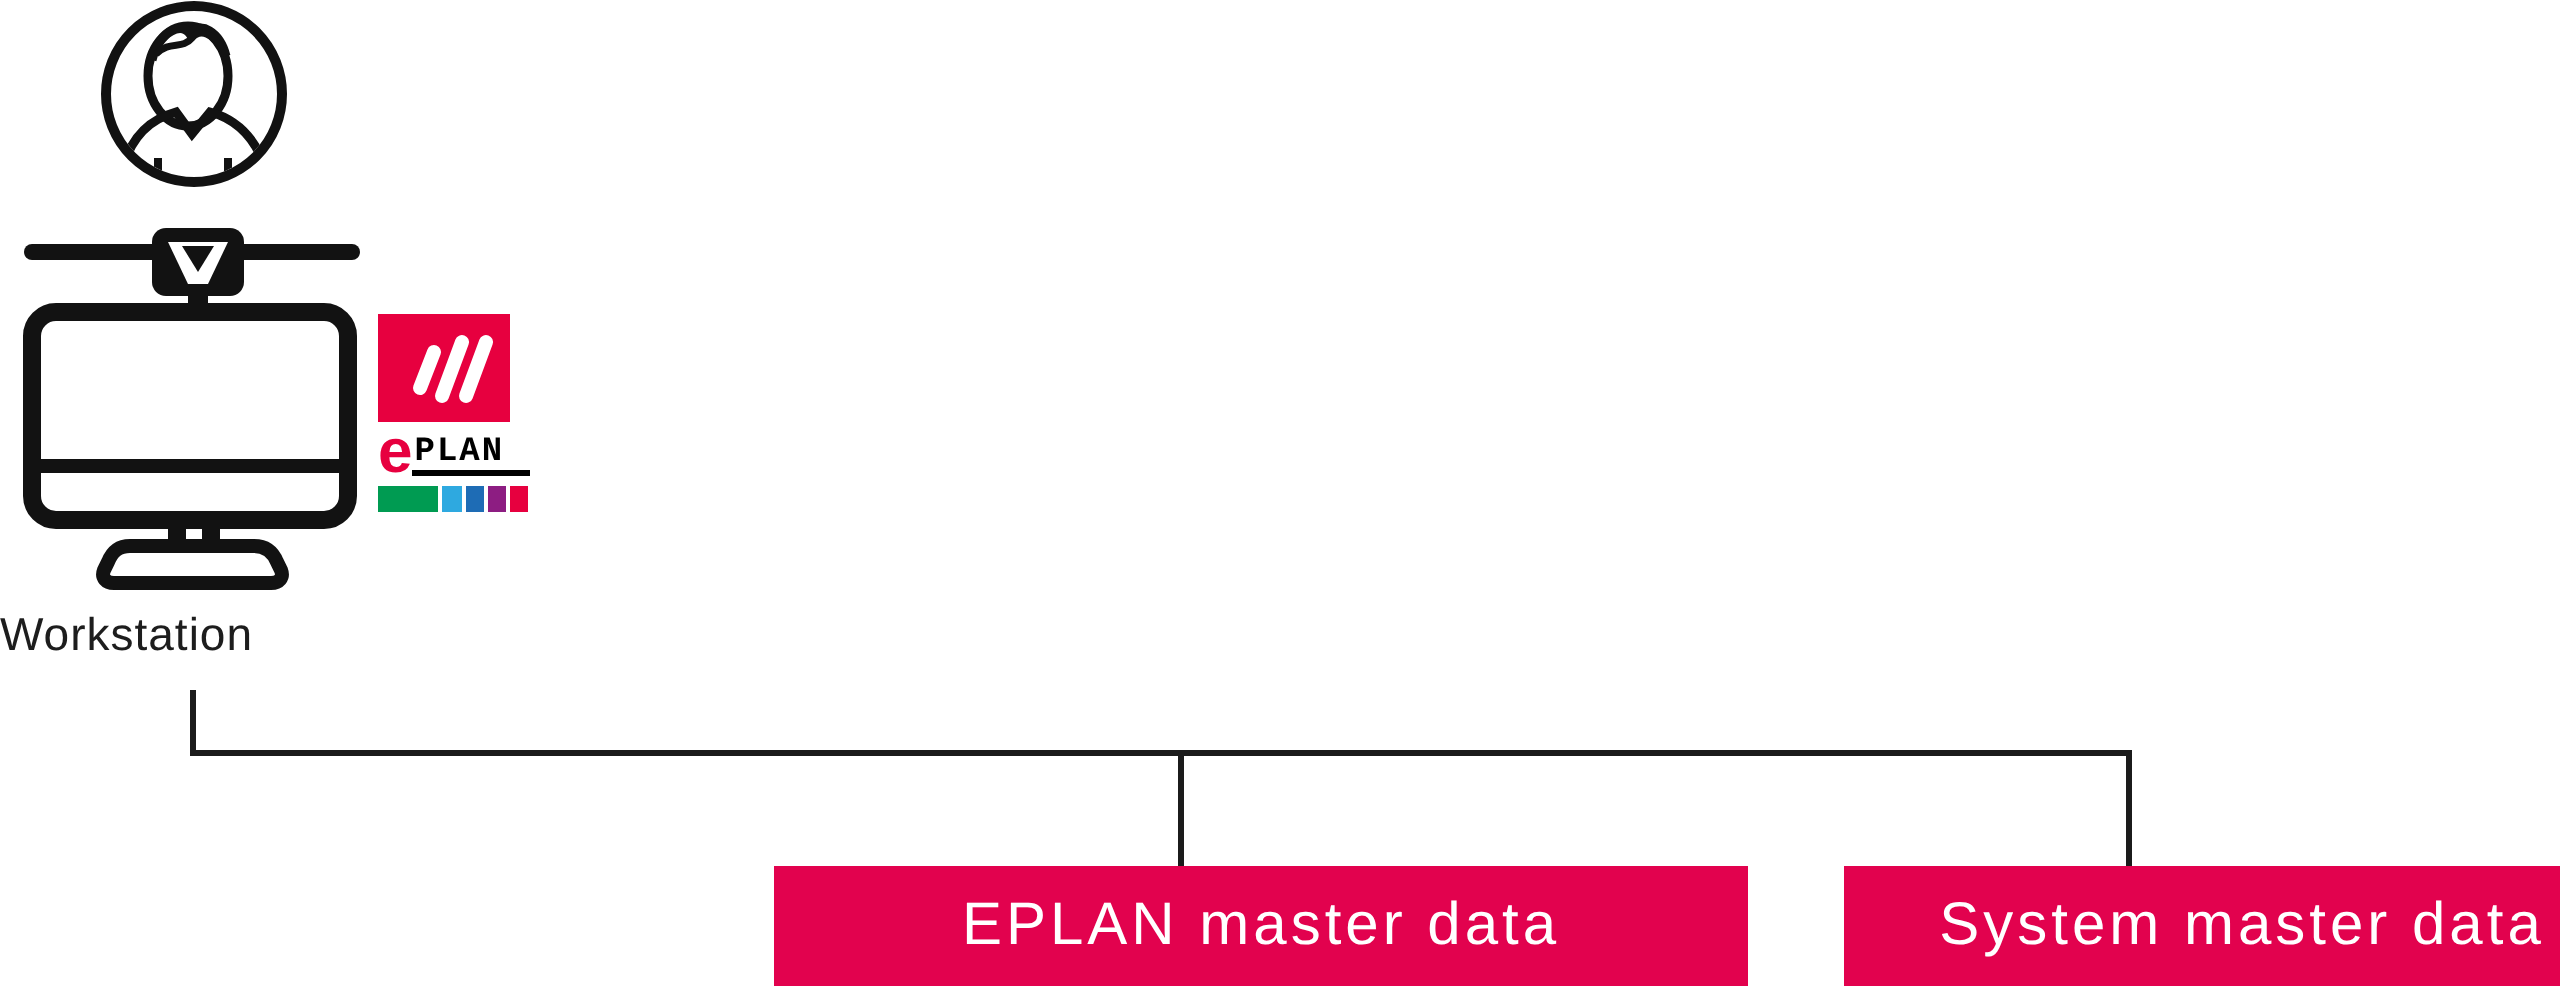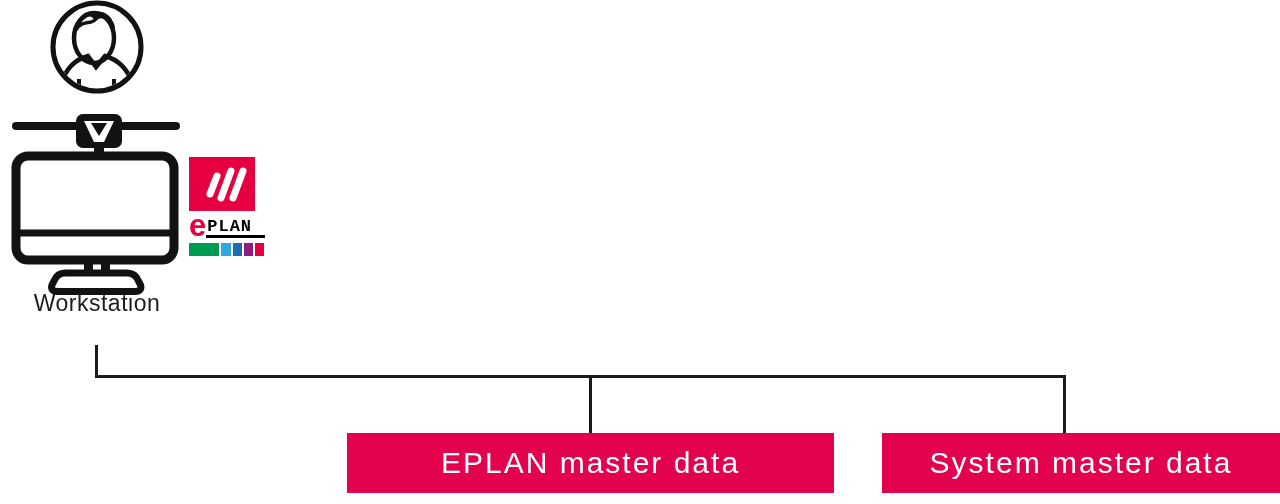--- a/index.html
+++ b/index.html
@@ -9,22 +9,21 @@
     position: relative;
     overflow: hidden;
     font-family: "Liberation Sans", "DejaVu Sans", sans-serif;
   }
   .abs { position: absolute; }
 
   
   .user-icon  { left: 49px; top: 0px; }
   .monitor-icon { left: 8px; top: 112px; }
   .ws-label {
-    left: 0px; top: 290px; width: 194px;
-    text-align: center;
+    left: 0px; top: 304px; width: 194px;
     font-size: 23px; letter-spacing: 0.5px;
     color: #1d1d1d;
   }
 
   
   .logo { left: 189px; top: 157px; width: 76px; }
   .logo-square { width: 66px; height: 54px; display: block; }
   .logo-word {
     position: relative; margin-top: 2px; height: 23px;
     display: flex; align-items: flex-end;
@@ -52,21 +51,21 @@
   .line { background: #1b1b1b; }
   .v-root   { left: 95px;  top: 345px; width: 3px;   height: 33px; }
   .h-trunk  { left: 95px;  top: 375px; width: 971px; height: 3px;  }
   .v-left   { left: 589px; top: 375px; width: 3px;   height: 59px; }
   .v-right  { left: 1063px;top: 375px; width: 3px;   height: 59px; }
 
   
   .node {
     height: 60px; top: 433px;
     display: flex; align-items: center; justify-content: center;
-    font-size: 30px; letter-spacing: 2px;
+    font-size: 30px; letter-spacing: 2px; margin-left: 40px;
   }
   .node-eplan  { left: 347px; width: 487px; }
   .node-system { left: 882px; width: 398px; }
 </style>
 </head>
 <body>
 
 <div class="abs user-icon">
   <svg width="96" height="96" viewBox="0 0 96 96">
     <defs>

